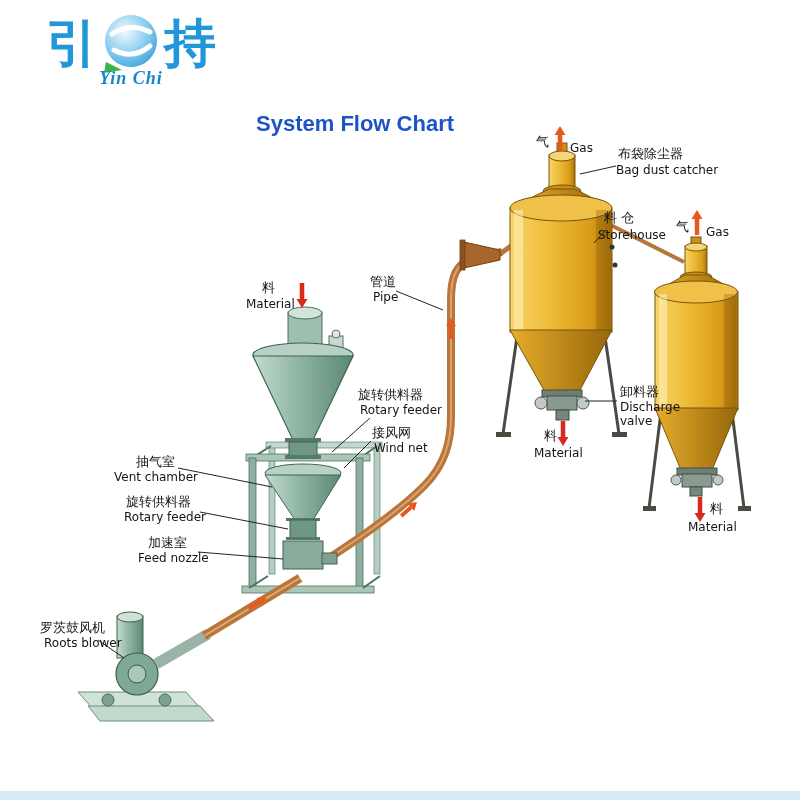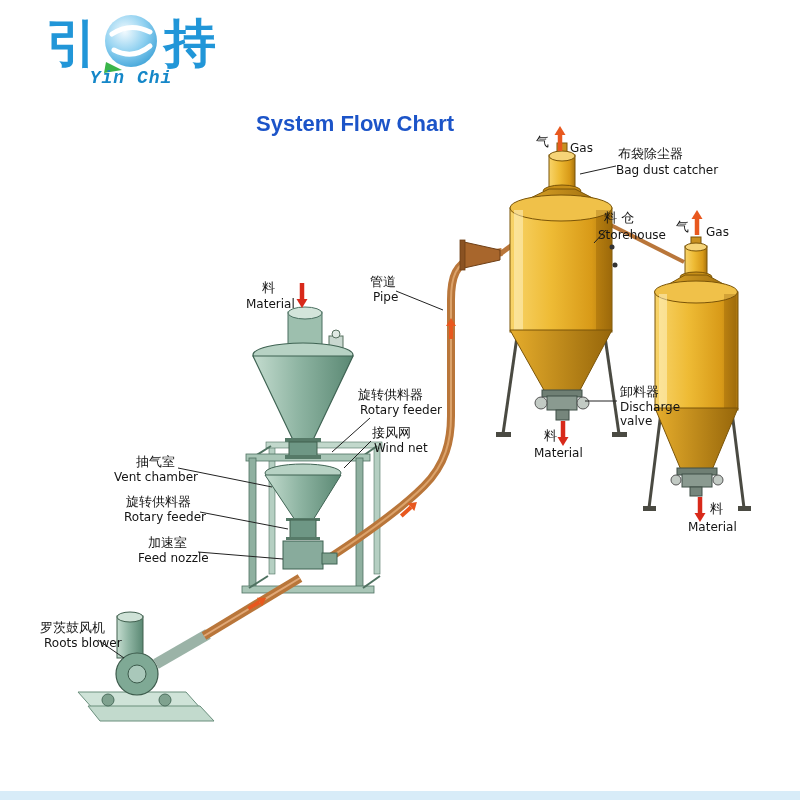--- a/index.html
+++ b/index.html
@@ -4,21 +4,21 @@
 <style>
   html,body{margin:0;padding:0;background:#fff;}
   .canvas{position:relative;width:800px;height:800px;background:#ffffff;overflow:hidden;
           font-family:"Liberation Sans",sans-serif;}
   .diagram-svg{position:absolute;left:0;top:0;}
   
   .logo{position:absolute;left:36px;top:12px;width:190px;text-align:center;}
   .logo-row{display:flex;align-items:center;justify-content:center;gap:2px;}
   .logo-char{font-family:"DejaVu Sans",sans-serif;font-weight:bold;font-size:52px;
              color:#2196d8;line-height:1;}
-  .logo-sub{font-family:Liberation Mono, monospace;font-style:italic;font-weight:bold;
+  .logo-sub{font-family:Liberation Serif, serif;font-style:italic;font-weight:bold;
             font-size:18px;color:#1587c8;margin-top:-6px;letter-spacing:1px;}
   .bottom-strip{position:absolute;left:0;bottom:0;width:800px;height:9px;background:#d8ecf8;}
   
   text{font-family:"DejaVu Sans",sans-serif;fill:#141414;}
   .zh{font-size:13px;}
   .en{font-size:12px;}
   .title-text{font-family:"Liberation Sans",sans-serif;font-size:22px;font-weight:bold;fill:#1c54c8;}
   .leader{stroke:#222;stroke-width:1;fill:none;}
 </style>
 </head>

